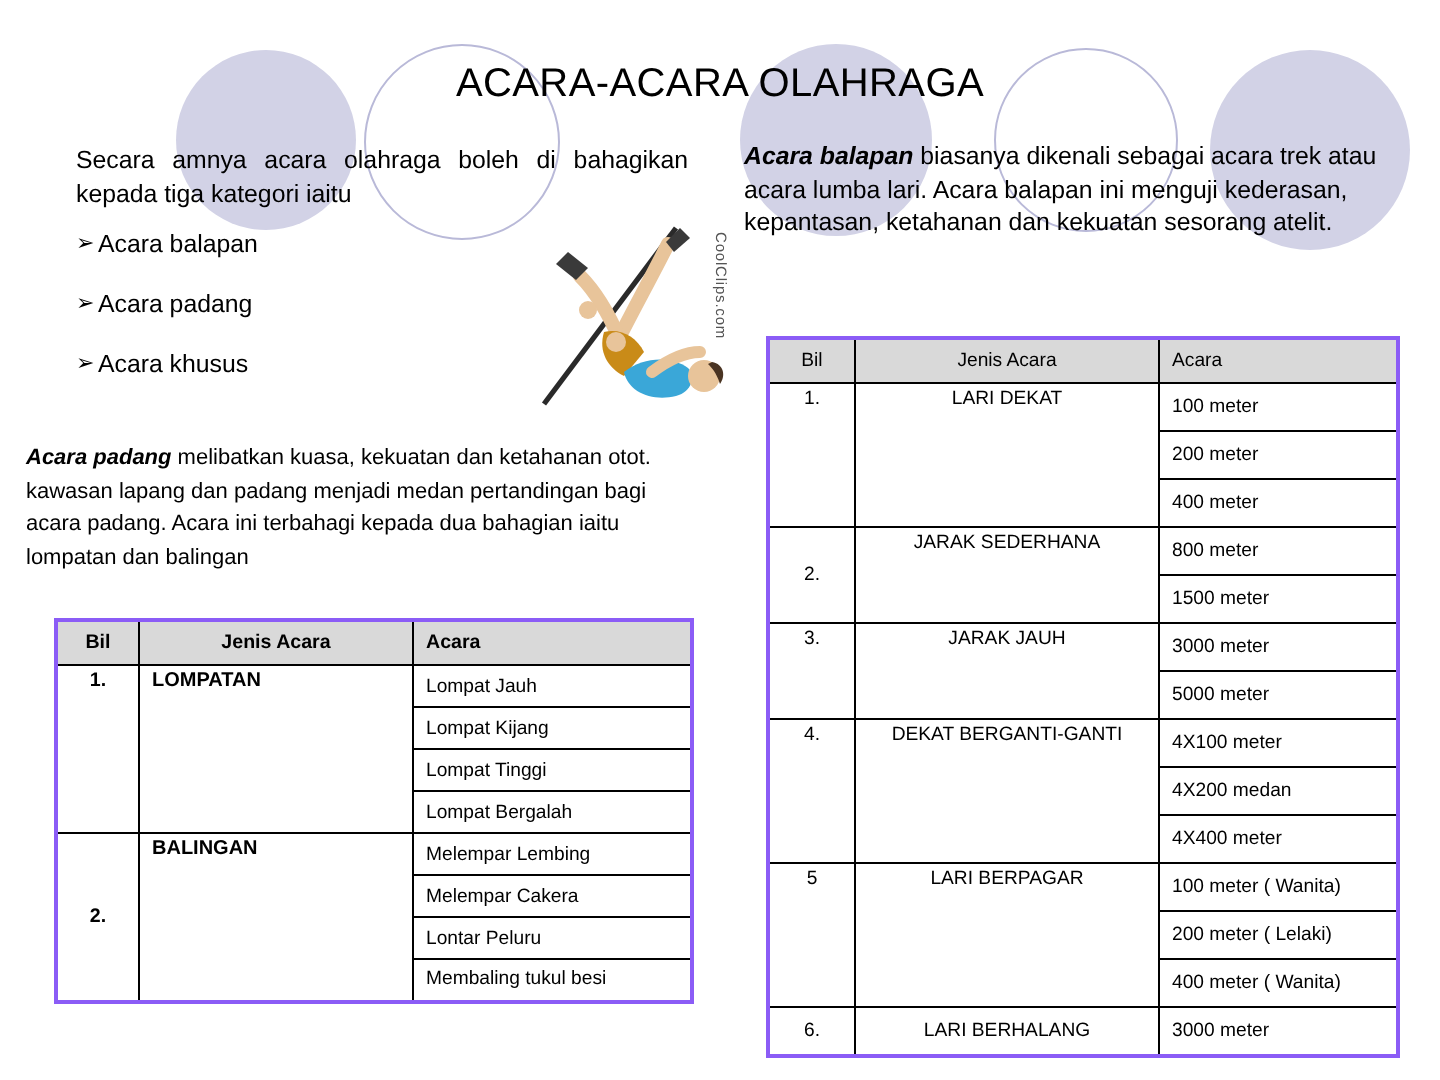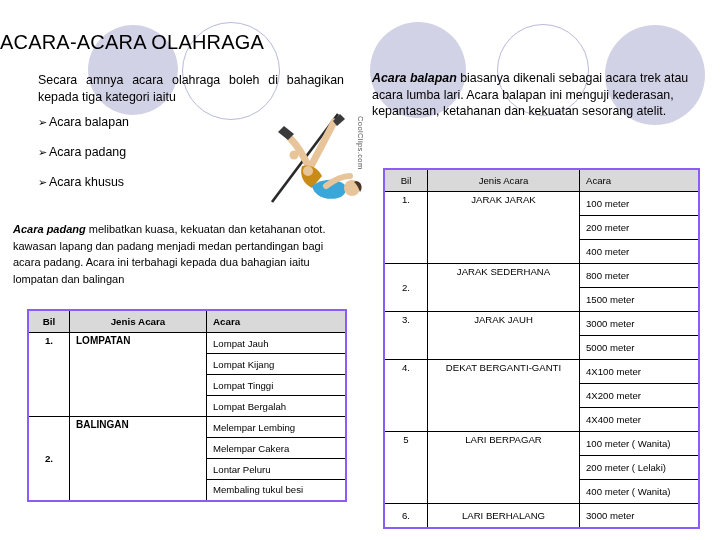--- a/index.html
+++ b/index.html
@@ -15,21 +15,21 @@
 
   
   .deco-layer{position:absolute;left:0;top:0;width:720px;height:540px;pointer-events:none;}
   .circ{position:absolute;border-radius:50%;}
   .circ.fill{background:#d2d2e6;}
   .circ.ring{border:1.5px solid #b9b9d8;background:transparent;}
 
   
   .title{
     position:absolute;left:0;top:31px;width:720px;
-    text-align:left;
+    text-align:center;
     font-size:20px;font-weight:400;letter-spacing:.2px;
     color:#000;
   }
 
   
   .col-left{position:absolute;left:38px;top:72px;width:306px;}
   .col-right{position:absolute;left:372px;top:70px;width:320px;}
 
   .para{
     font-size:12.4px;line-height:16.5px;margin:0 0 9px 0;color:#000;
@@ -178,21 +178,21 @@
     <thead>
       <tr>
         <th class="c-bil">Bil</th>
         <th class="c-jenis">Jenis Acara</th>
         <th class="c-acara">Acara</th>
       </tr>
     </thead>
     <tbody>
       <tr>
         <td class="c-bil va-top" rowspan="3">1.</td>
-        <td class="c-jenis va-top" rowspan="3">JARAK JARAK</td>
+        <td class="c-jenis va-top" rowspan="3">LARI DEKAT</td>
         <td class="c-acara">100 meter</td>
       </tr>
       <tr>
         <td class="c-acara">200 meter</td>
       </tr>
       <tr>
         <td class="c-acara">400 meter</td>
       </tr>
 
       <tr>
@@ -212,21 +212,21 @@
       <tr>
         <td class="c-acara">5000 meter</td>
       </tr>
 
       <tr>
         <td class="c-bil va-top" rowspan="3">4.</td>
         <td class="c-jenis va-top" rowspan="3">DEKAT BERGANTI-GANTI</td>
         <td class="c-acara">4X100 meter</td>
       </tr>
       <tr>
-        <td class="c-acara">4X200 meter</td>
+        <td class="c-acara">4X200 medan</td>
       </tr>
       <tr>
         <td class="c-acara">4X400 meter</td>
       </tr>
 
       <tr>
         <td class="c-bil va-top" rowspan="3">5</td>
         <td class="c-jenis va-top" rowspan="3">LARI BERPAGAR</td>
         <td class="c-acara">100 meter ( Wanita)</td>
       </tr>

